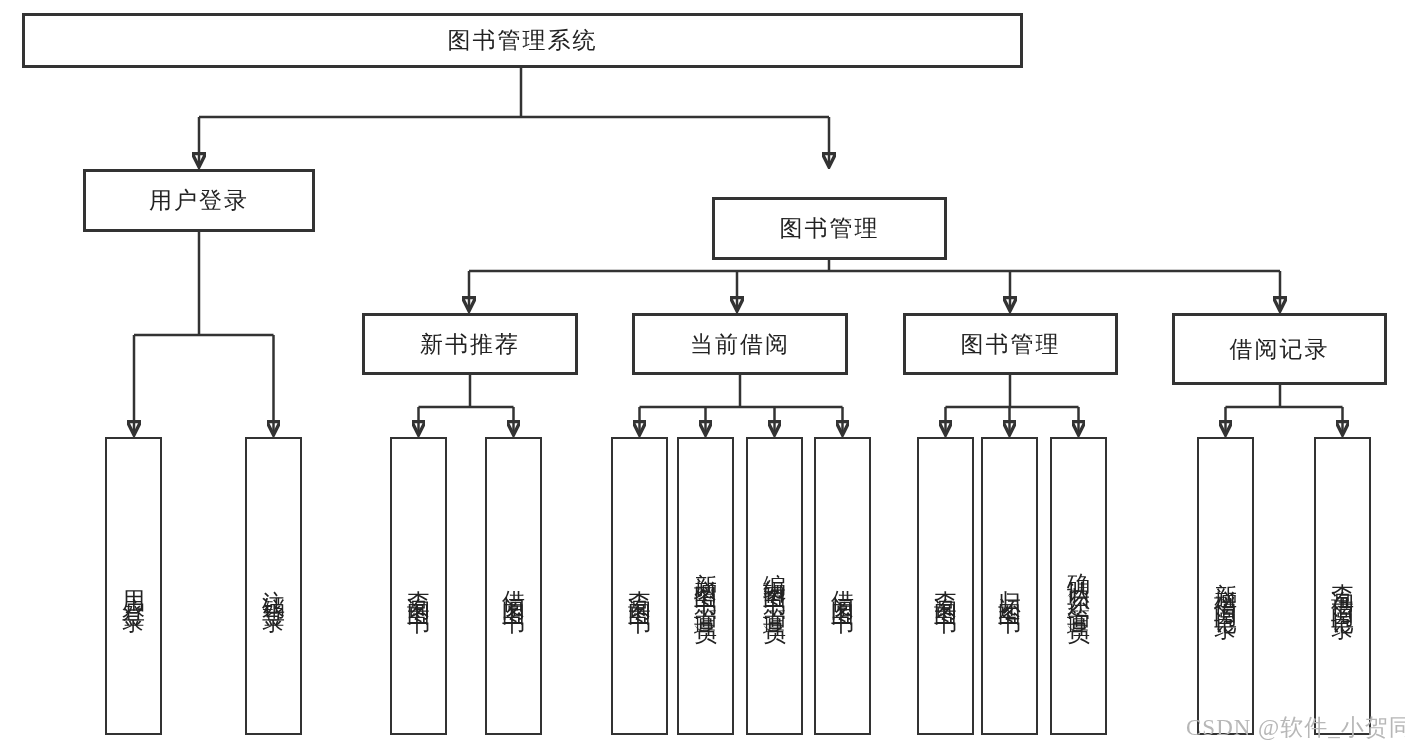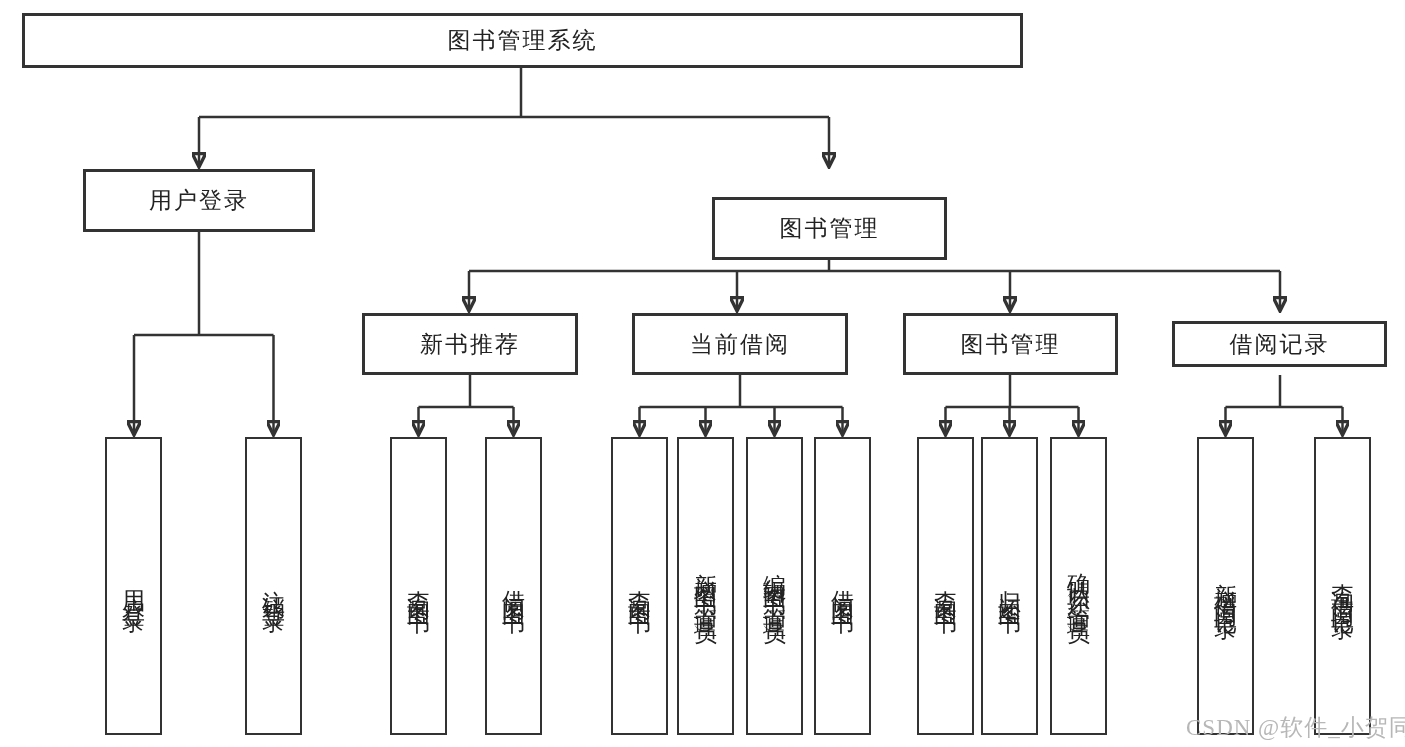--- a/index.html
+++ b/index.html
@@ -115,21 +115,21 @@
 
   <div class="box h" style="left:362px; top:313px; width:216px; height:62px;">
     <span>新书推荐</span>
   </div>
   <div class="box h" style="left:632px; top:313px; width:216px; height:62px;">
     <span>当前借阅</span>
   </div>
   <div class="box h" style="left:903px; top:313px; width:215px; height:62px;">
     <span>图书管理</span>
   </div>
-  <div class="box h" style="left:1172px; top:321px; width:215px; height:46px;">
+  <div class="box h" style="left:1172px; top:313px; width:215px; height:72px;">
     <span>借阅记录</span>
   </div>
 
   <div class="box v" style="left:105px;">
     <span>用户登录</span>
   </div>
   <div class="box v" style="left:245px;">
     <span>注销登录</span>
   </div>
 

